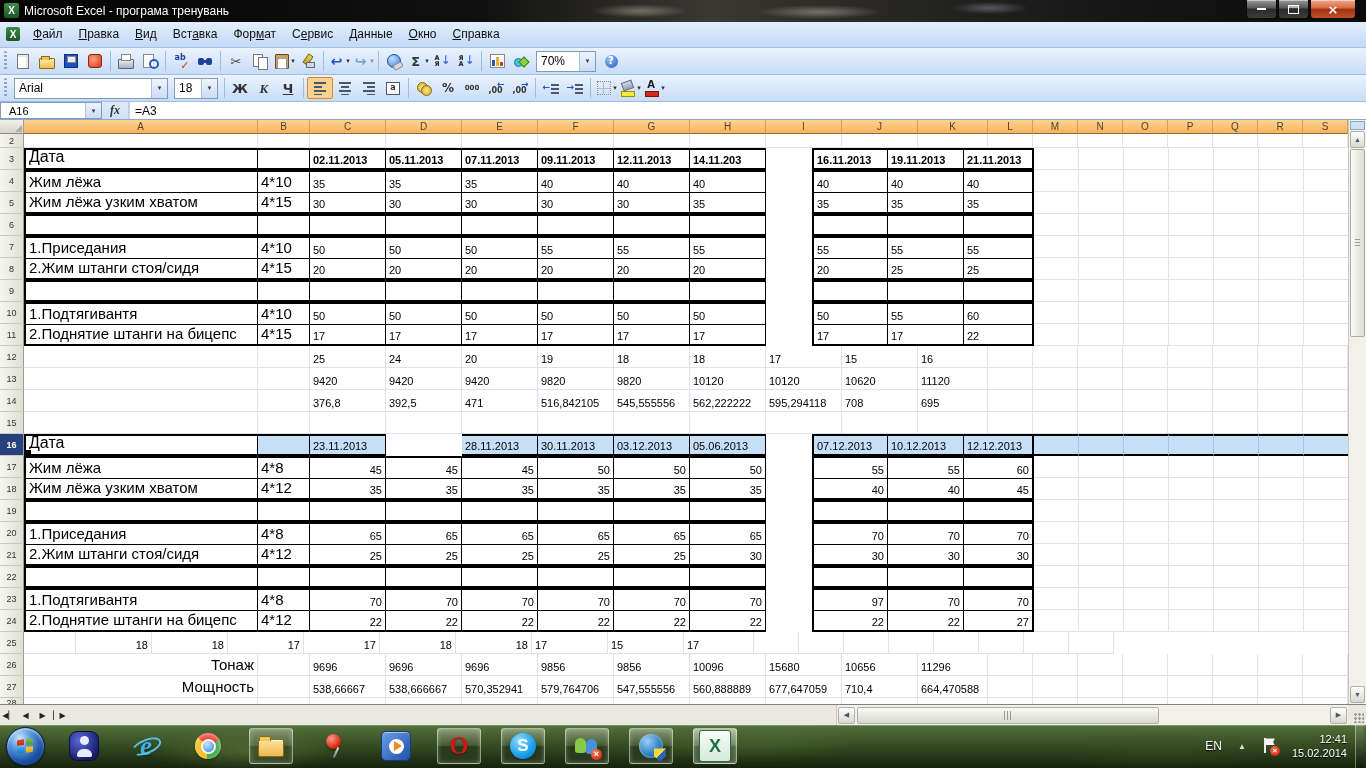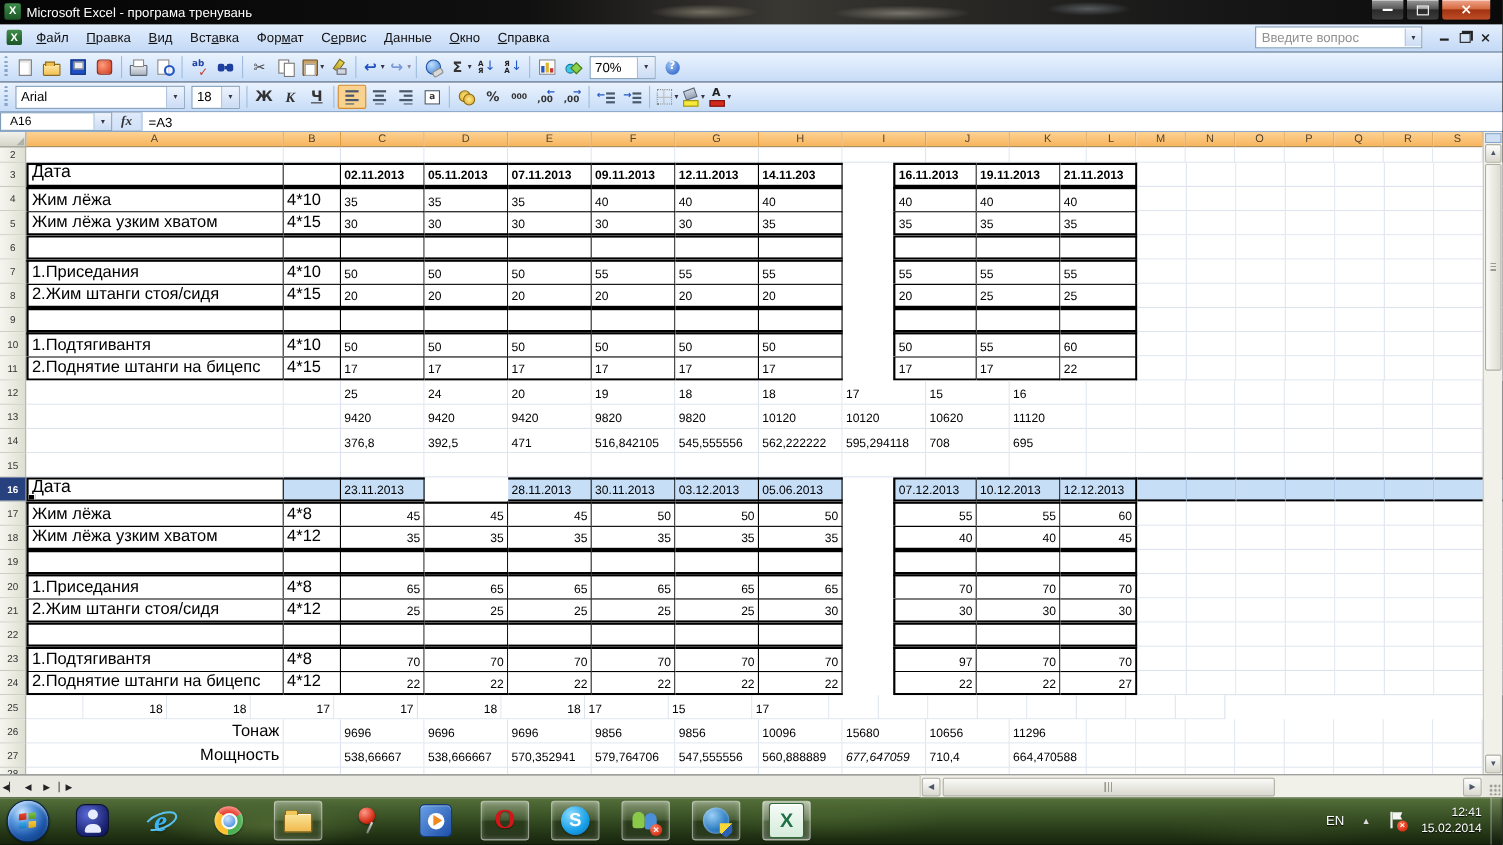--- a/index.html
+++ b/index.html
@@ -342,37 +342,20 @@
         <span class="menu-item"><u>Ф</u>айл</span>
         <span class="menu-item"><u>П</u>равка</span>
         <span class="menu-item"><u>В</u>ид</span>
         <span class="menu-item">Вст<u>а</u>вка</span>
         <span class="menu-item">Фор<u>м</u>ат</span>
         <span class="menu-item">С<u>е</u>рвис</span>
         <span class="menu-item"><u>Д</u>анные</span>
         <span class="menu-item"><u>О</u>кно</span>
         <span class="menu-item"><u>С</u>правка</span>
       </span>
-    <span class="mright">
-      <span class="qbox">
-        <span class="qtext">Введите вопрос</span>
-        <span class="qarr"></span>
-      </span>
-      <span class="wctl">
-        <span class="wbtn">
-            <span class="wmin"></span>
-          </span>
-        <span class="wbtn">
-            <span class="wrest"></span>
-          </span>
-        <span class="wbtn">
-            <span class="wclose"></span>
-          </span>
-      </span>
-    </span>
   </div>
 
   <div class="tb" id="tb-standard">
       <span class="tbtn">
         <span class="i i-new"></span>
       </span>
       <span class="tbtn">
         <span class="i i-open"></span>
       </span>
       <span class="tbtn">
@@ -1103,21 +1086,21 @@
           <div class="grow f-none" style="height: 22px;">
             <div class="rowh">27</div>
             <div class="c cA alR" style="width: 234px;">Мощность</div>
             <div class="c cB" style="width: 52px;"></div>
             <div class="c cV" style="width: 76px;">538,66667</div>
             <div class="c cV" style="width: 76px;">538,666667</div>
             <div class="c cV" style="width: 76px;">570,352941</div>
             <div class="c cV" style="width: 76px;">579,764706</div>
             <div class="c cV" style="width: 76px;">547,555556</div>
             <div class="c cV" style="width: 76px;">560,888889</div>
-            <div class="c cV cI" style="width: 76px; font-style: italic;">677,647059</div>
+            <div class="c cV cI" style="width: 76px;">677,647059</div>
             <div class="c cV" style="width: 76px;">710,4</div>
             <div class="c cV cK" style="width: 70px;">664,470588</div>
             <div class="c cX" style="width: 45px;"></div>
             <div class="c cX" style="width: 45px;"></div>
             <div class="c cX" style="width: 45px;"></div>
             <div class="c cX" style="width: 45px;"></div>
             <div class="c cX" style="width: 45px;"></div>
             <div class="c cX" style="width: 45px;"></div>
             <div class="c cX" style="width: 45px;"></div>
             <div class="c cX" style="width: 45px;"></div>

